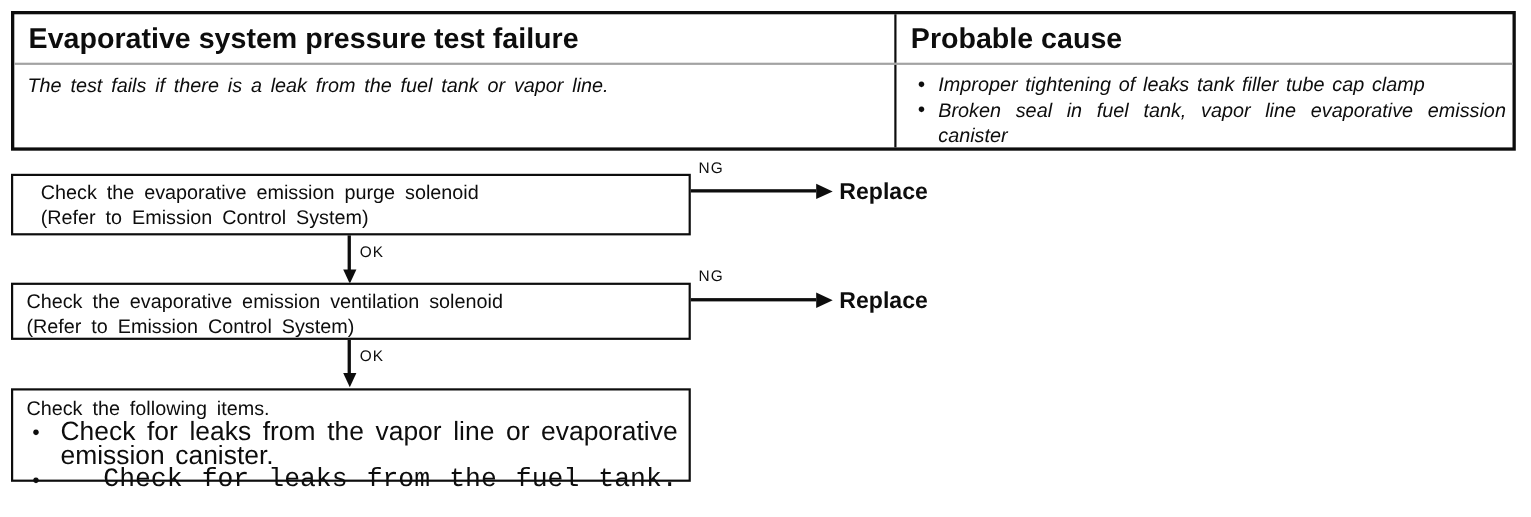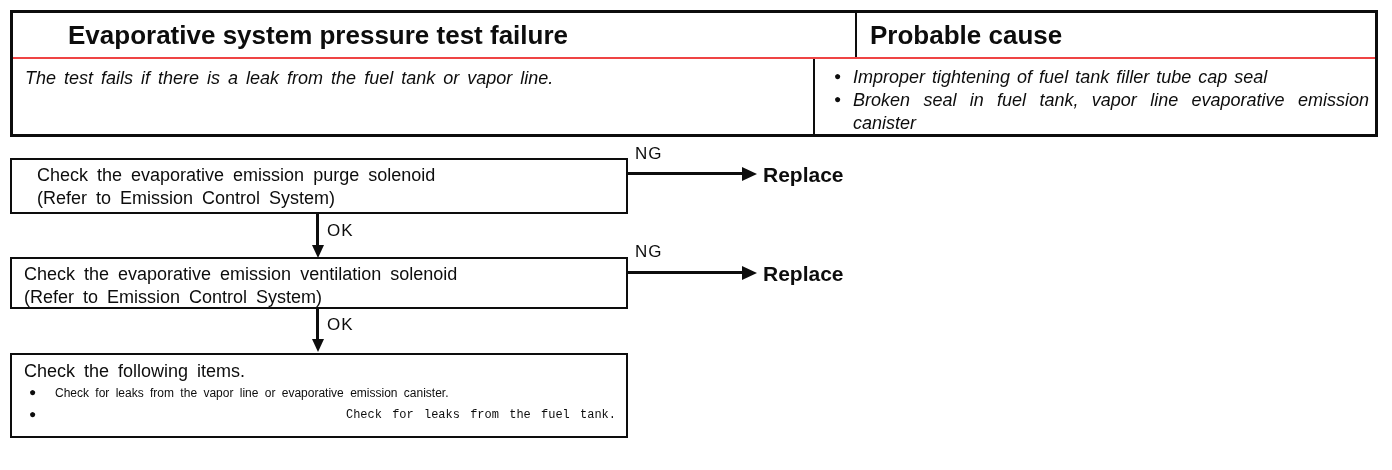--- a/index.html
+++ b/index.html
@@ -11,21 +11,21 @@
   }
   .page{position:absolute;inset:0;background:#fff;}
 
   
   .info-table{
     position:absolute;left:10px;top:10px;width:1368px;height:127px;
     border:3px solid #0d0d0d;box-sizing:border-box;
     display:flex;flex-direction:column;background:#fff;
   }
   .t-row{display:flex;min-height:0;}
-  .t-row.header{height:44px;border-bottom:2px solid #ef4444;flex:none;padding-left:42px;}
+  .t-row.header{height:44px;border-bottom:2px solid #a3a3a3;flex:none;}
   .t-row.body{flex:1;font-style:italic;}
   .cell-left{width:802px;flex:none;border-right:2px solid #0d0d0d;box-sizing:border-box;}
   .cell-right{flex:1;box-sizing:border-box;border-radius:21px;}
   .hdr-text{
     display:flex;align-items:center;height:100%;
     padding-left:13px;font-weight:bold;font-size:26px;letter-spacing:0px;
   }
   .body-text{
     padding:8px 14px 0 12px;font-size:18px;line-height:23px;word-spacing:3px;
   }
@@ -42,24 +42,24 @@
     position:absolute;left:10px;width:618px;box-sizing:border-box;
     border:2.5px solid #0d0d0d;background:#fff;
     font-size:18px;line-height:23px;word-spacing:4px;
     padding:4px 10px 0 12px;
   }
   .box-1{top:158px;height:56px;padding-left:25px;}
   .box-2{top:257px;height:52px;}
   .box-3{top:353px;height:85px;line-height:22px;padding-top:5px;}
   .box-3 .bullet-row{line-height:22px;}
   .box-3 .bullet-glyph{width:26px;margin-left:5px;line-height:22px;}
-  .box-3 .bullet-body{font-size:12px;word-spacing:3px;line-height:22px;}
+  .box-3 .bullet-body{font-size:24px;word-spacing:3px;line-height:22px;}
 
   
-  .conn-label{position:absolute;font-size:17px;letter-spacing:1px;}
+  .conn-label{position:absolute;font-size:14px;letter-spacing:1px;}
   .h-line{position:absolute;height:3px;background:#0d0d0d;}
   .h-head{
     position:absolute;width:0;height:0;
     border-left:15px solid #0d0d0d;border-top:7px solid transparent;border-bottom:7px solid transparent;
   }
   .v-line{position:absolute;width:2.5px;background:#0d0d0d;}
   .v-head{
     position:absolute;width:0;height:0;
     border-top:13px solid #0d0d0d;border-left:6px solid transparent;border-right:6px solid transparent;
   }
@@ -96,21 +96,21 @@
       </div>
     </div>
     <div class="t-row body">
       <div class="cell-left">
         <div class="body-text">The test fails if there is a leak from the fuel tank or vapor line.</div>
       </div>
       <div class="cell-right">
         <div class="cause-list">
           <div class="bullet-row">
             <span class="bullet-glyph">●</span>
-            <span class="bullet-body">Improper tightening of fuel tank filler tube cap seal</span>
+            <span class="bullet-body">Improper tightening of leaks tank filler tube cap clamp</span>
           </div>
           <div class="bullet-row">
             <span class="bullet-glyph">●</span>
             <span class="bullet-body">Broken seal in fuel tank, vapor line evaporative emission canister</span>
           </div>
         </div>
       </div>
     </div>
   </div>
 

